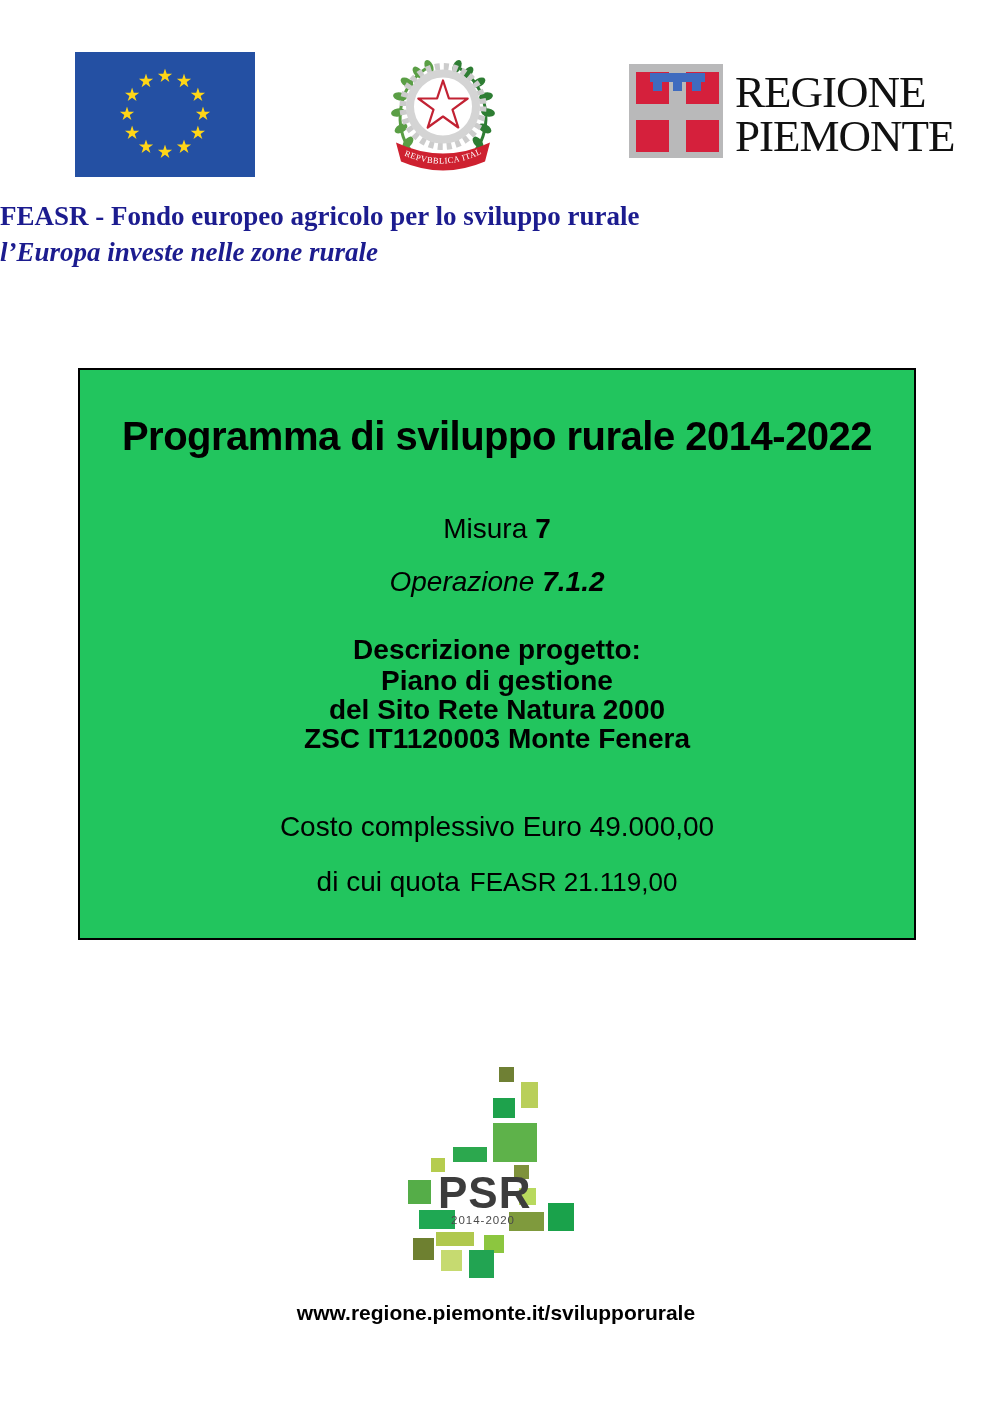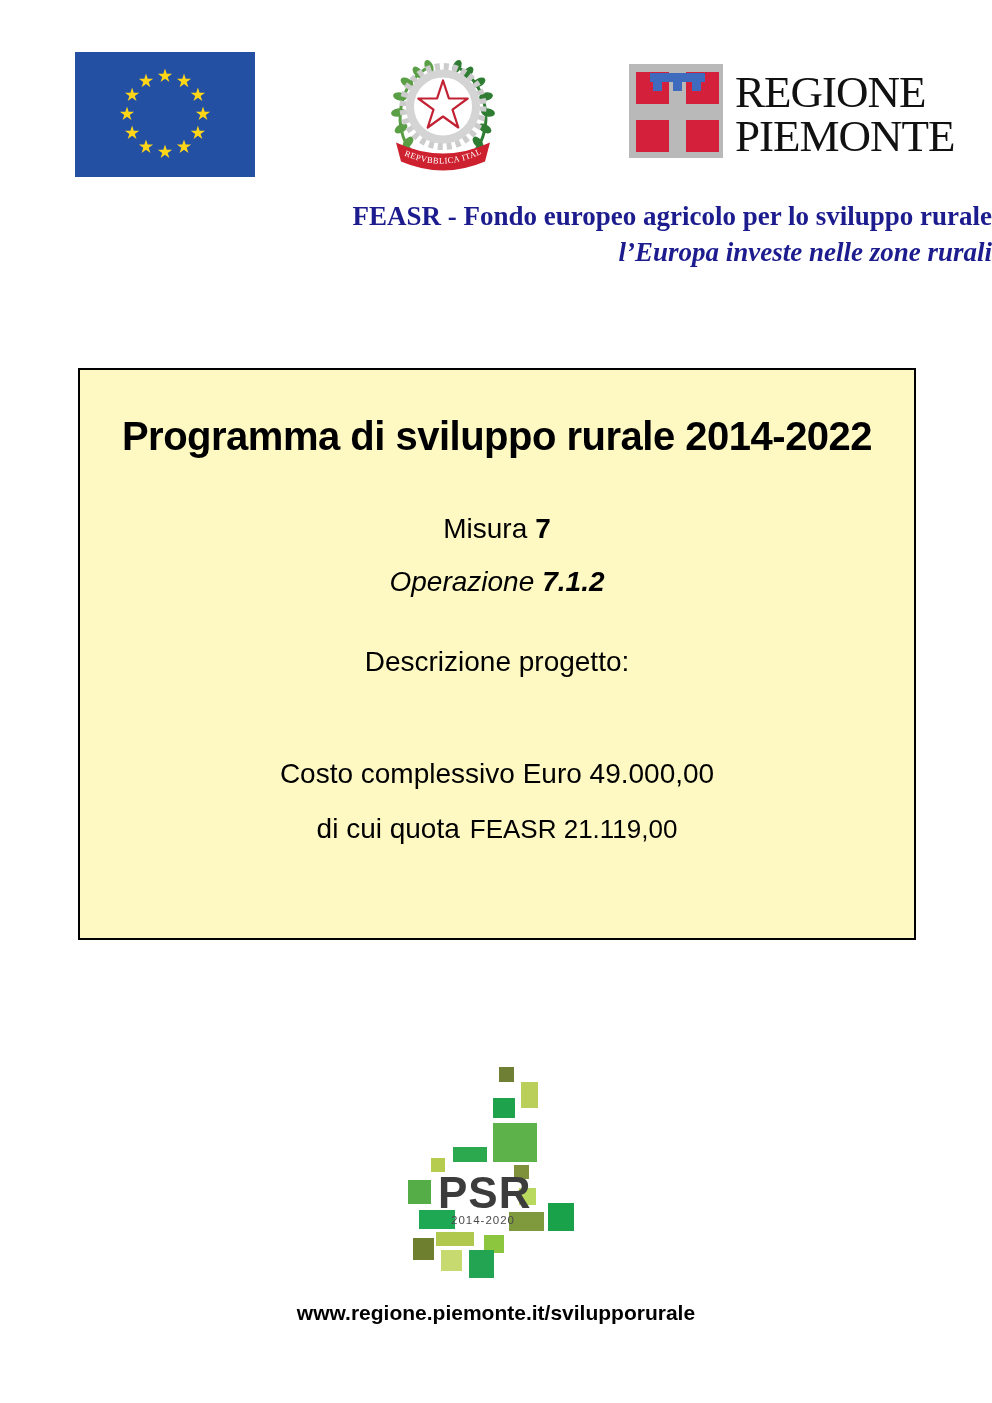--- a/index.html
+++ b/index.html
@@ -10,36 +10,36 @@
   
   .eu-flag { position:absolute; left:75px; top:52px; width:180px; height:125px; }
   .it-emblem { position:absolute; left:388px; top:45px; width:110px; height:133px; }
   .rp-logo { position:absolute; left:601px; top:64px; display:flex; align-items:flex-end;padding-left:28px; }
   .rp-shield { width:94px; height:94px; }
   .rp-text {
     margin-left:12px; font-family:"Liberation Serif", serif; font-size:45px;
     line-height:44px; letter-spacing:-1px; color:#111; margin-top:2px;
   }
   
-  .feasr { position:absolute; left:0; top:201px; width:100%; text-align:right;
+  .feasr { position:absolute; left:0; top:201px; width:100%; text-align:left;
            font-family:"Liberation Serif", serif; font-weight:bold; color:#1c1c8f; }
   .feasr-l1 { font-size:27px; }
   .feasr-l2 { font-size:27px; font-style:italic; margin-top:5px; }
   
   .box {
     position:absolute; left:78px; top:368px; width:834px; height:568px;
-    border:2px solid #000; text-align:center; background:#fef9c3;
+    border:2px solid #000; text-align:center; background:#22c55e;
   }
   .box-title { margin-top:44px; font-size:40px; font-weight:bold; letter-spacing:-0.5px; }
   .ln { font-size:28px; }
   .ln-misura { margin-top:54px; }
   .ln-operazione { margin-top:21px;font-style:italic; }
-  .ln-descr { margin-top:48px; }
+  .ln-descr { margin-top:36px;font-weight:bold; }
   .descr-bold { font-size:28px; font-weight:bold; line-height:29px; }
-  .ln-costo { margin-top:80px; }
+  .ln-costo { margin-top:58px; }
   .ln-quota { margin-top:23px; }
   .bold { font-weight:bold; }
   .gap { margin-left:8px; }
   .quota-value { font-size:26px; margin-left:10px;text-align:right; }
   
   .psr { position:absolute; left:402px; top:1061px; width:186px; height:232px;text-align:right; }
   
   .site { position:absolute; left:0; top:1301px; width:100%; text-align:center;
           font-size:21px; font-weight:bold; }
 </style>
@@ -125,35 +125,40 @@
       </g>
     </svg>
     <div class="rp-text">
       <div>REGIONE</div>
       <div>PIEMONTE</div>
     </div>
   </div>
 
   <div class="feasr">
     <div class="feasr-l1">FEASR - Fondo europeo agricolo per lo sviluppo rurale</div>
-    <div class="feasr-l2">l’Europa investe nelle zone rurali</div>
+    <div class="feasr-l2">l’Europa investe nelle zone rurale</div>
   </div>
 
   <div class="box">
     <div class="box-title">Programma di sviluppo rurale 2014-2022</div>
 
     <div class="ln ln-misura">
       <span>Misura</span><span class="bold gap">7</span>
     </div>
 
     <div class="ln ln-operazione">
       <span>Operazione</span><span class="bold gap">7.1.2</span>
     </div>
 
     <div class="ln ln-descr">Descrizione progetto:</div>
+    <div class="descr-bold">
+      <div>Piano di gestione</div>
+      <div>del Sito Rete Natura 2000</div>
+      <div>ZSC IT1120003 Monte Fenera</div>
+    </div>
 
     <div class="ln ln-costo">Costo complessivo Euro 49.000,00</div>
 
     <div class="ln ln-quota">
       <span>di cui quota</span><span class="quota-value">FEASR 21.119,00</span>
     </div>
   </div>
 
   <div class="psr">
     <svg width="186" height="232" viewBox="0 0 186 232" xmlns="http://www.w3.org/2000/svg">

